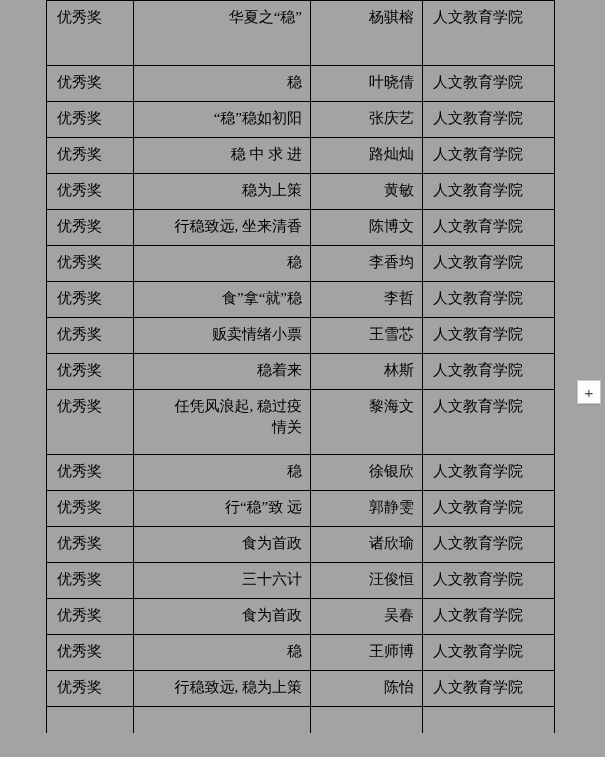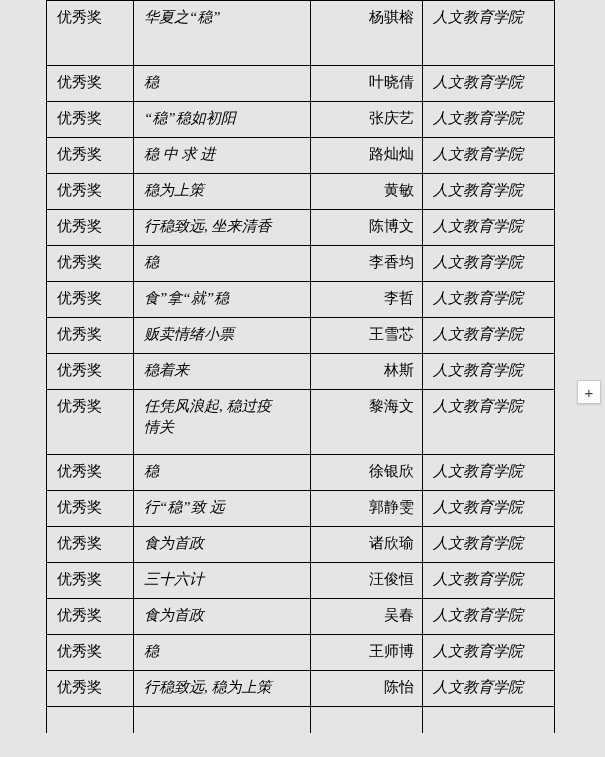--- a/index.html
+++ b/index.html
@@ -12,21 +12,21 @@
     height: 757px;
     font-family: "Liberation Serif", "DejaVu Serif", serif;
     color: #000000;
     position: relative;
     overflow: hidden;
   }
   .page {
     position: relative;
     width: 605px;
     height: 757px;
-    background: #e5e5e5;
+    background: #a3a3a3;
   }
   table.award-table {
     border-collapse: collapse;
     position: absolute;
     left: 46px;
     top: 0px;
     width: 508px;
     table-layout: fixed;
   }
   table.award-table col.c-award { width: 87px; }
@@ -48,23 +48,23 @@
     height: 52px;
   }
   table.award-table tr.normal td {
     height: 23px;
   }
   table.award-table tr.last td {
     height: 14px;
     border-bottom: none;
   }
   td.cell-award { text-align: left; }
-  td.cell-title { text-align: left; font-style: italic; }
+  td.cell-title { text-align: right; }
   td.cell-author { text-align: right; }
-  td.cell-college { text-align: left; font-style: italic; }
+  td.cell-college { text-align: left; }
 
   
   .top-rule {
     position: absolute;
     left: 46px;
     top: 0px;
     width: 508px;
     height: 1px;
     background: #000000;
   }

